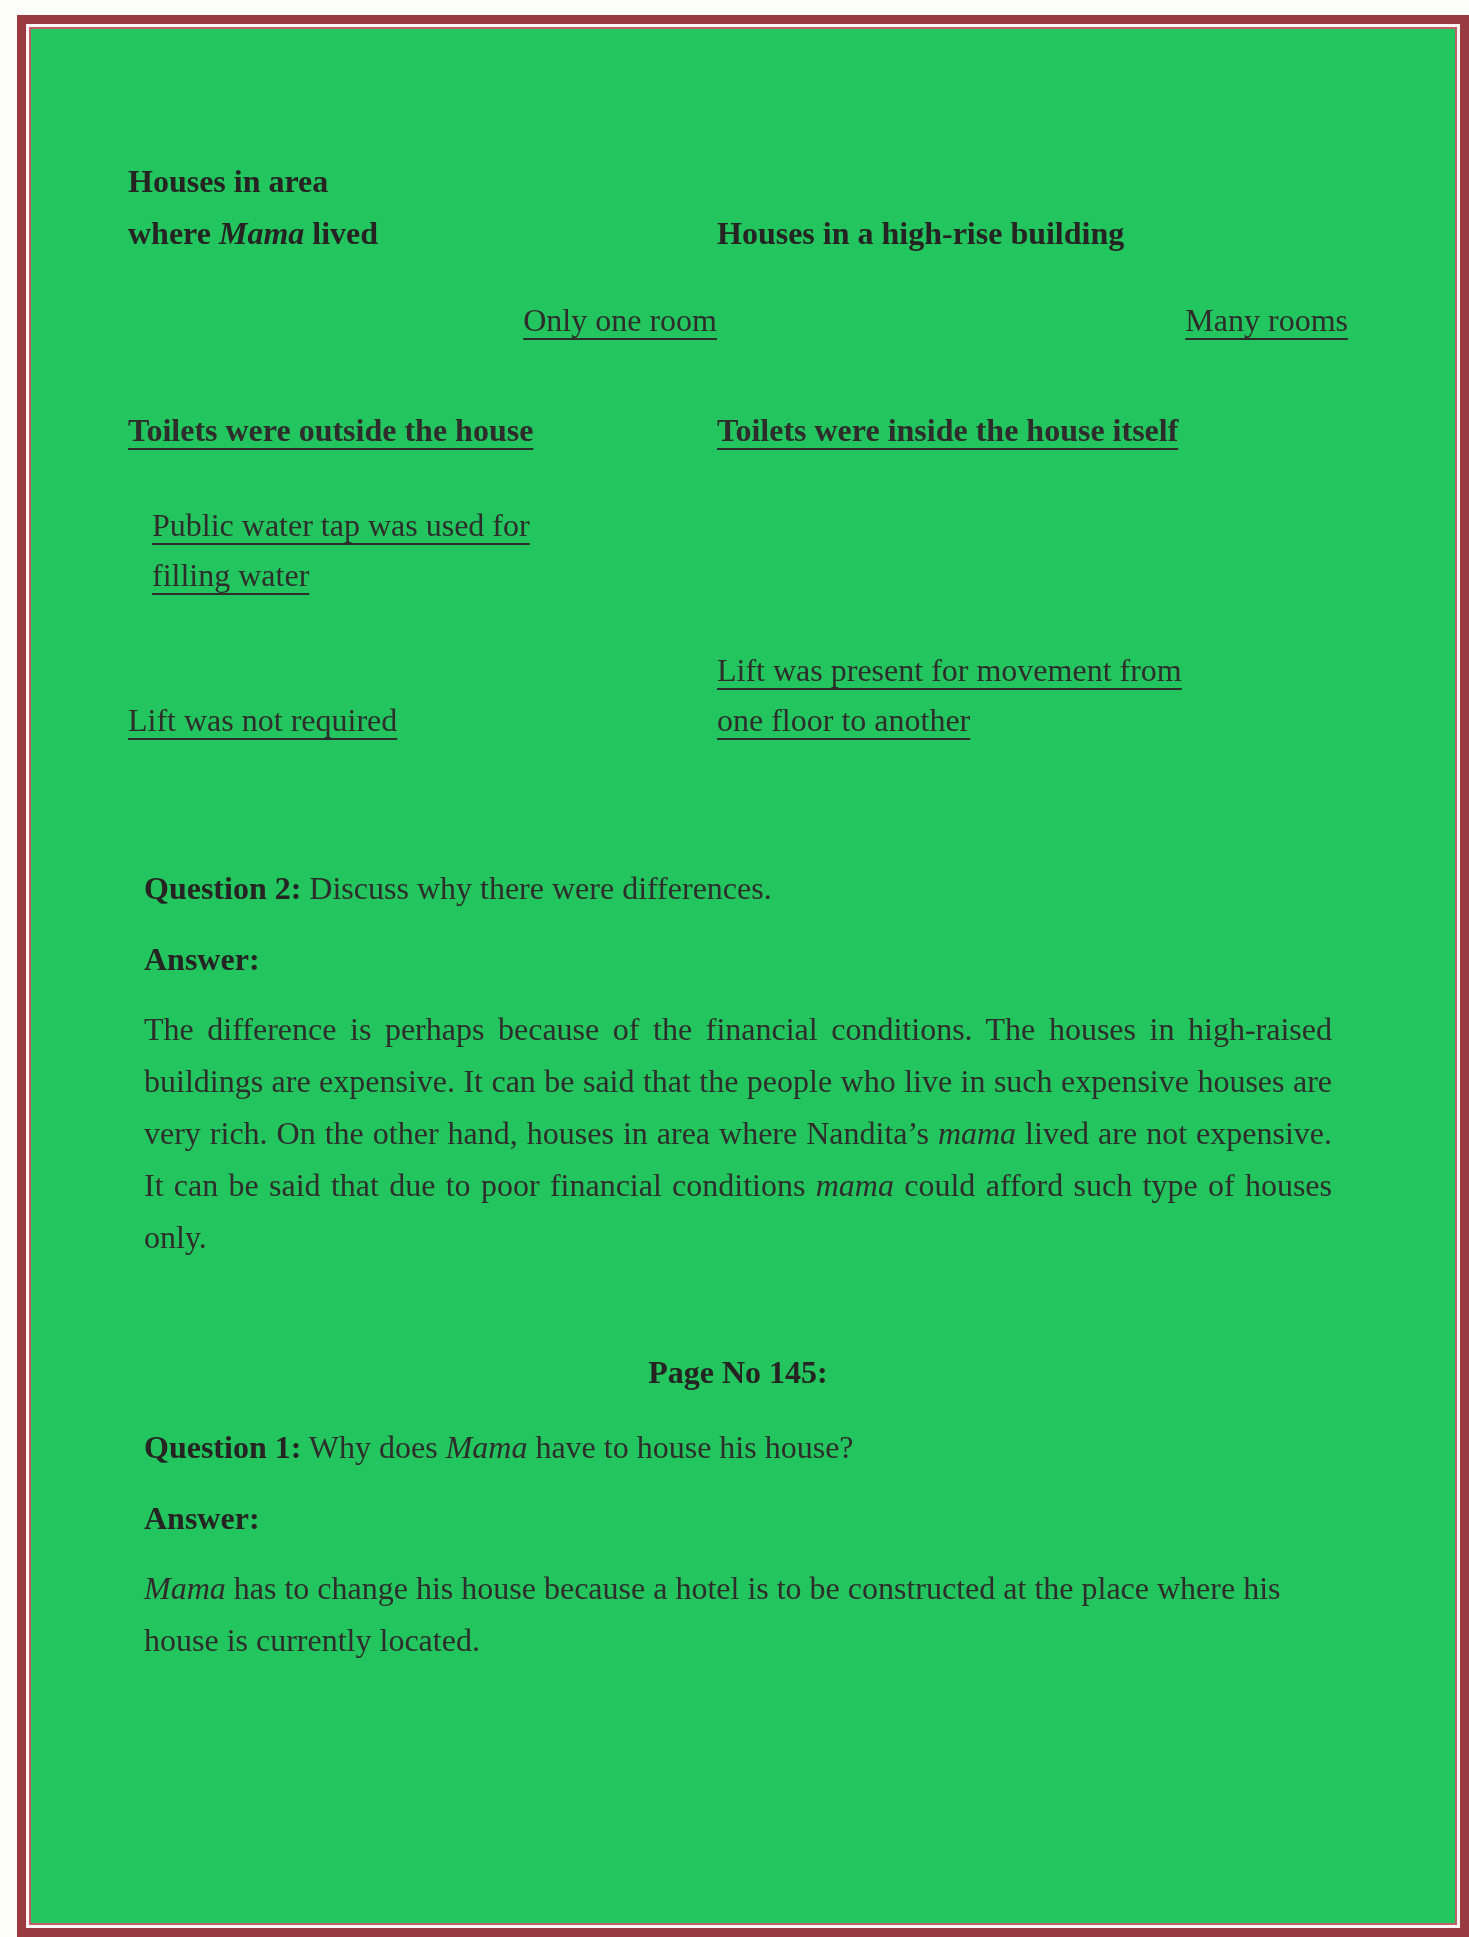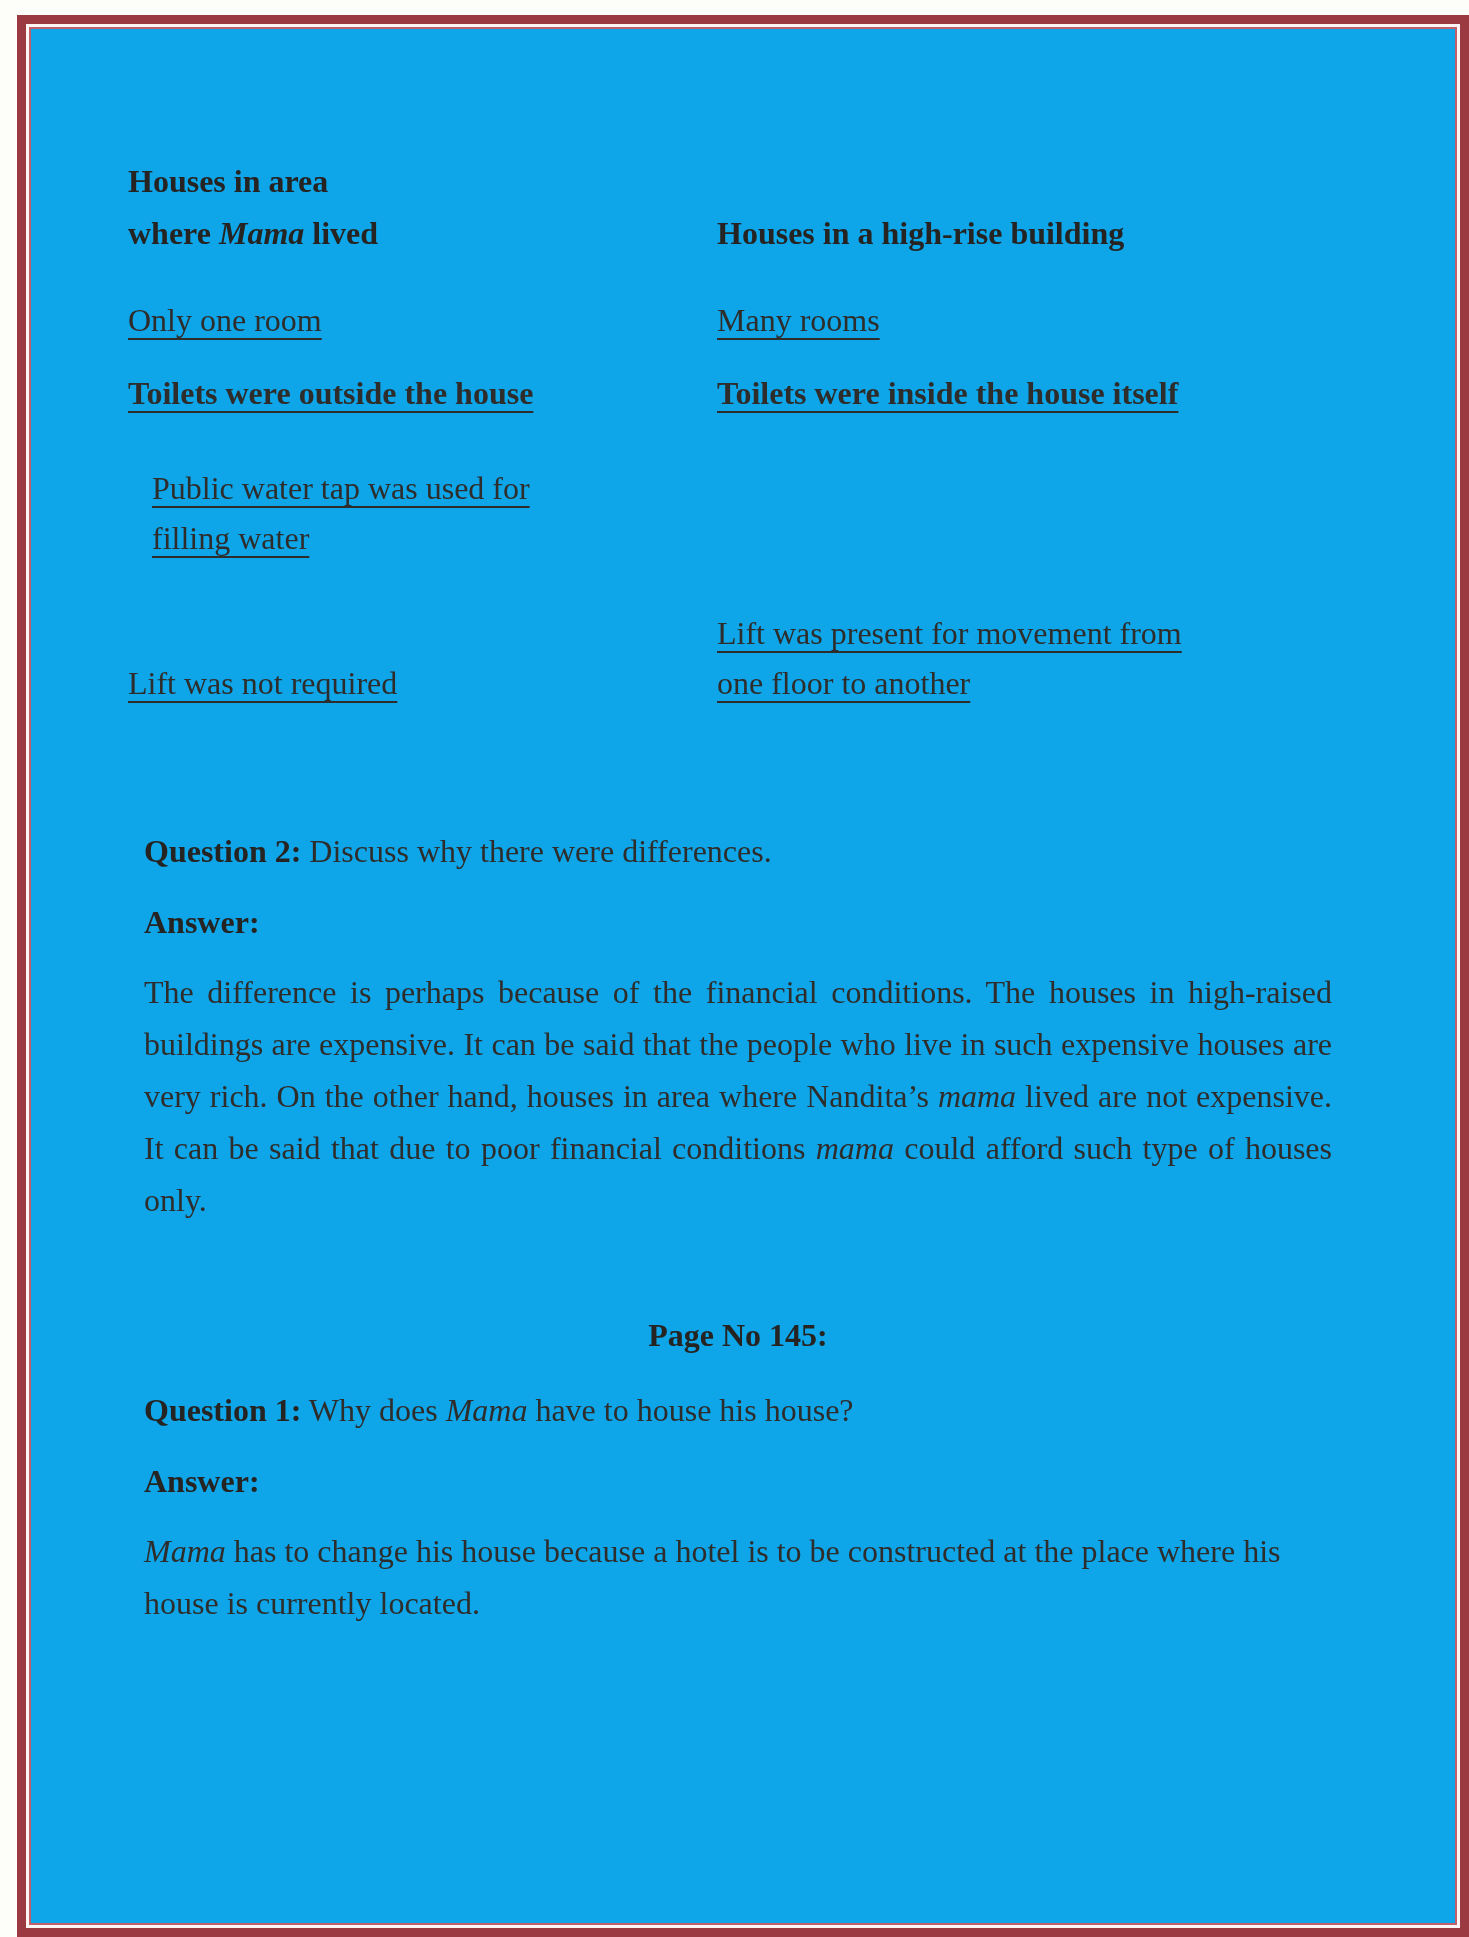--- a/index.html
+++ b/index.html
@@ -14,21 +14,21 @@
   .frame {
     position: absolute;
     top: 15px; left: 17px; right: 0; bottom: 0;
     border: 9px solid #9c3a41;
     background: #fdf6f4;
   }
   .inner {
     position: absolute;
     inset: 3px;
     border: 2px solid #c0606a;
-    background: #0ea5e9;
+    background: #22c55e;
   }
   .content {
     position: absolute;
     top: 0; left: 0; right: 0; bottom: 0;
     padding: 126px 0 0 97px;
     width: 1220px;
     box-sizing: content-box;
     font-size: 32px;
   }
   
@@ -40,21 +40,21 @@
   }
   .cmp-row.header-row { align-items: end; margin-bottom: 36px; }
   .cmp-row.align-end { align-items: end; }
   .header-cell { font-weight: bold; line-height: 52px; color: #262422; }
   .cell { line-height: 50px; }
   .cell.u {
     text-decoration: underline;
     text-underline-offset: 7px;
     text-decoration-thickness: 2px;
   }
-  .row-gap1 { margin-bottom: 23px; }
+  .row-gap1 { margin-bottom: 60px; text-align: right; }
   .row-gap2 { margin-bottom: 45px; font-weight: bold; }
   .row-gap3 { margin-bottom: 45px; margin-left: 24px; }
   
   p { margin: 16px; }
   .q { margin-top: 117px; line-height: 52px; }
   .answer-label { margin-top: 19px; line-height: 52px; font-weight: bold; color: #262422; }
   .para { margin-top: 18px; line-height: 52px; }
   .para.just { text-align: justify; }
   .page-no {
     margin-top: 83px;

